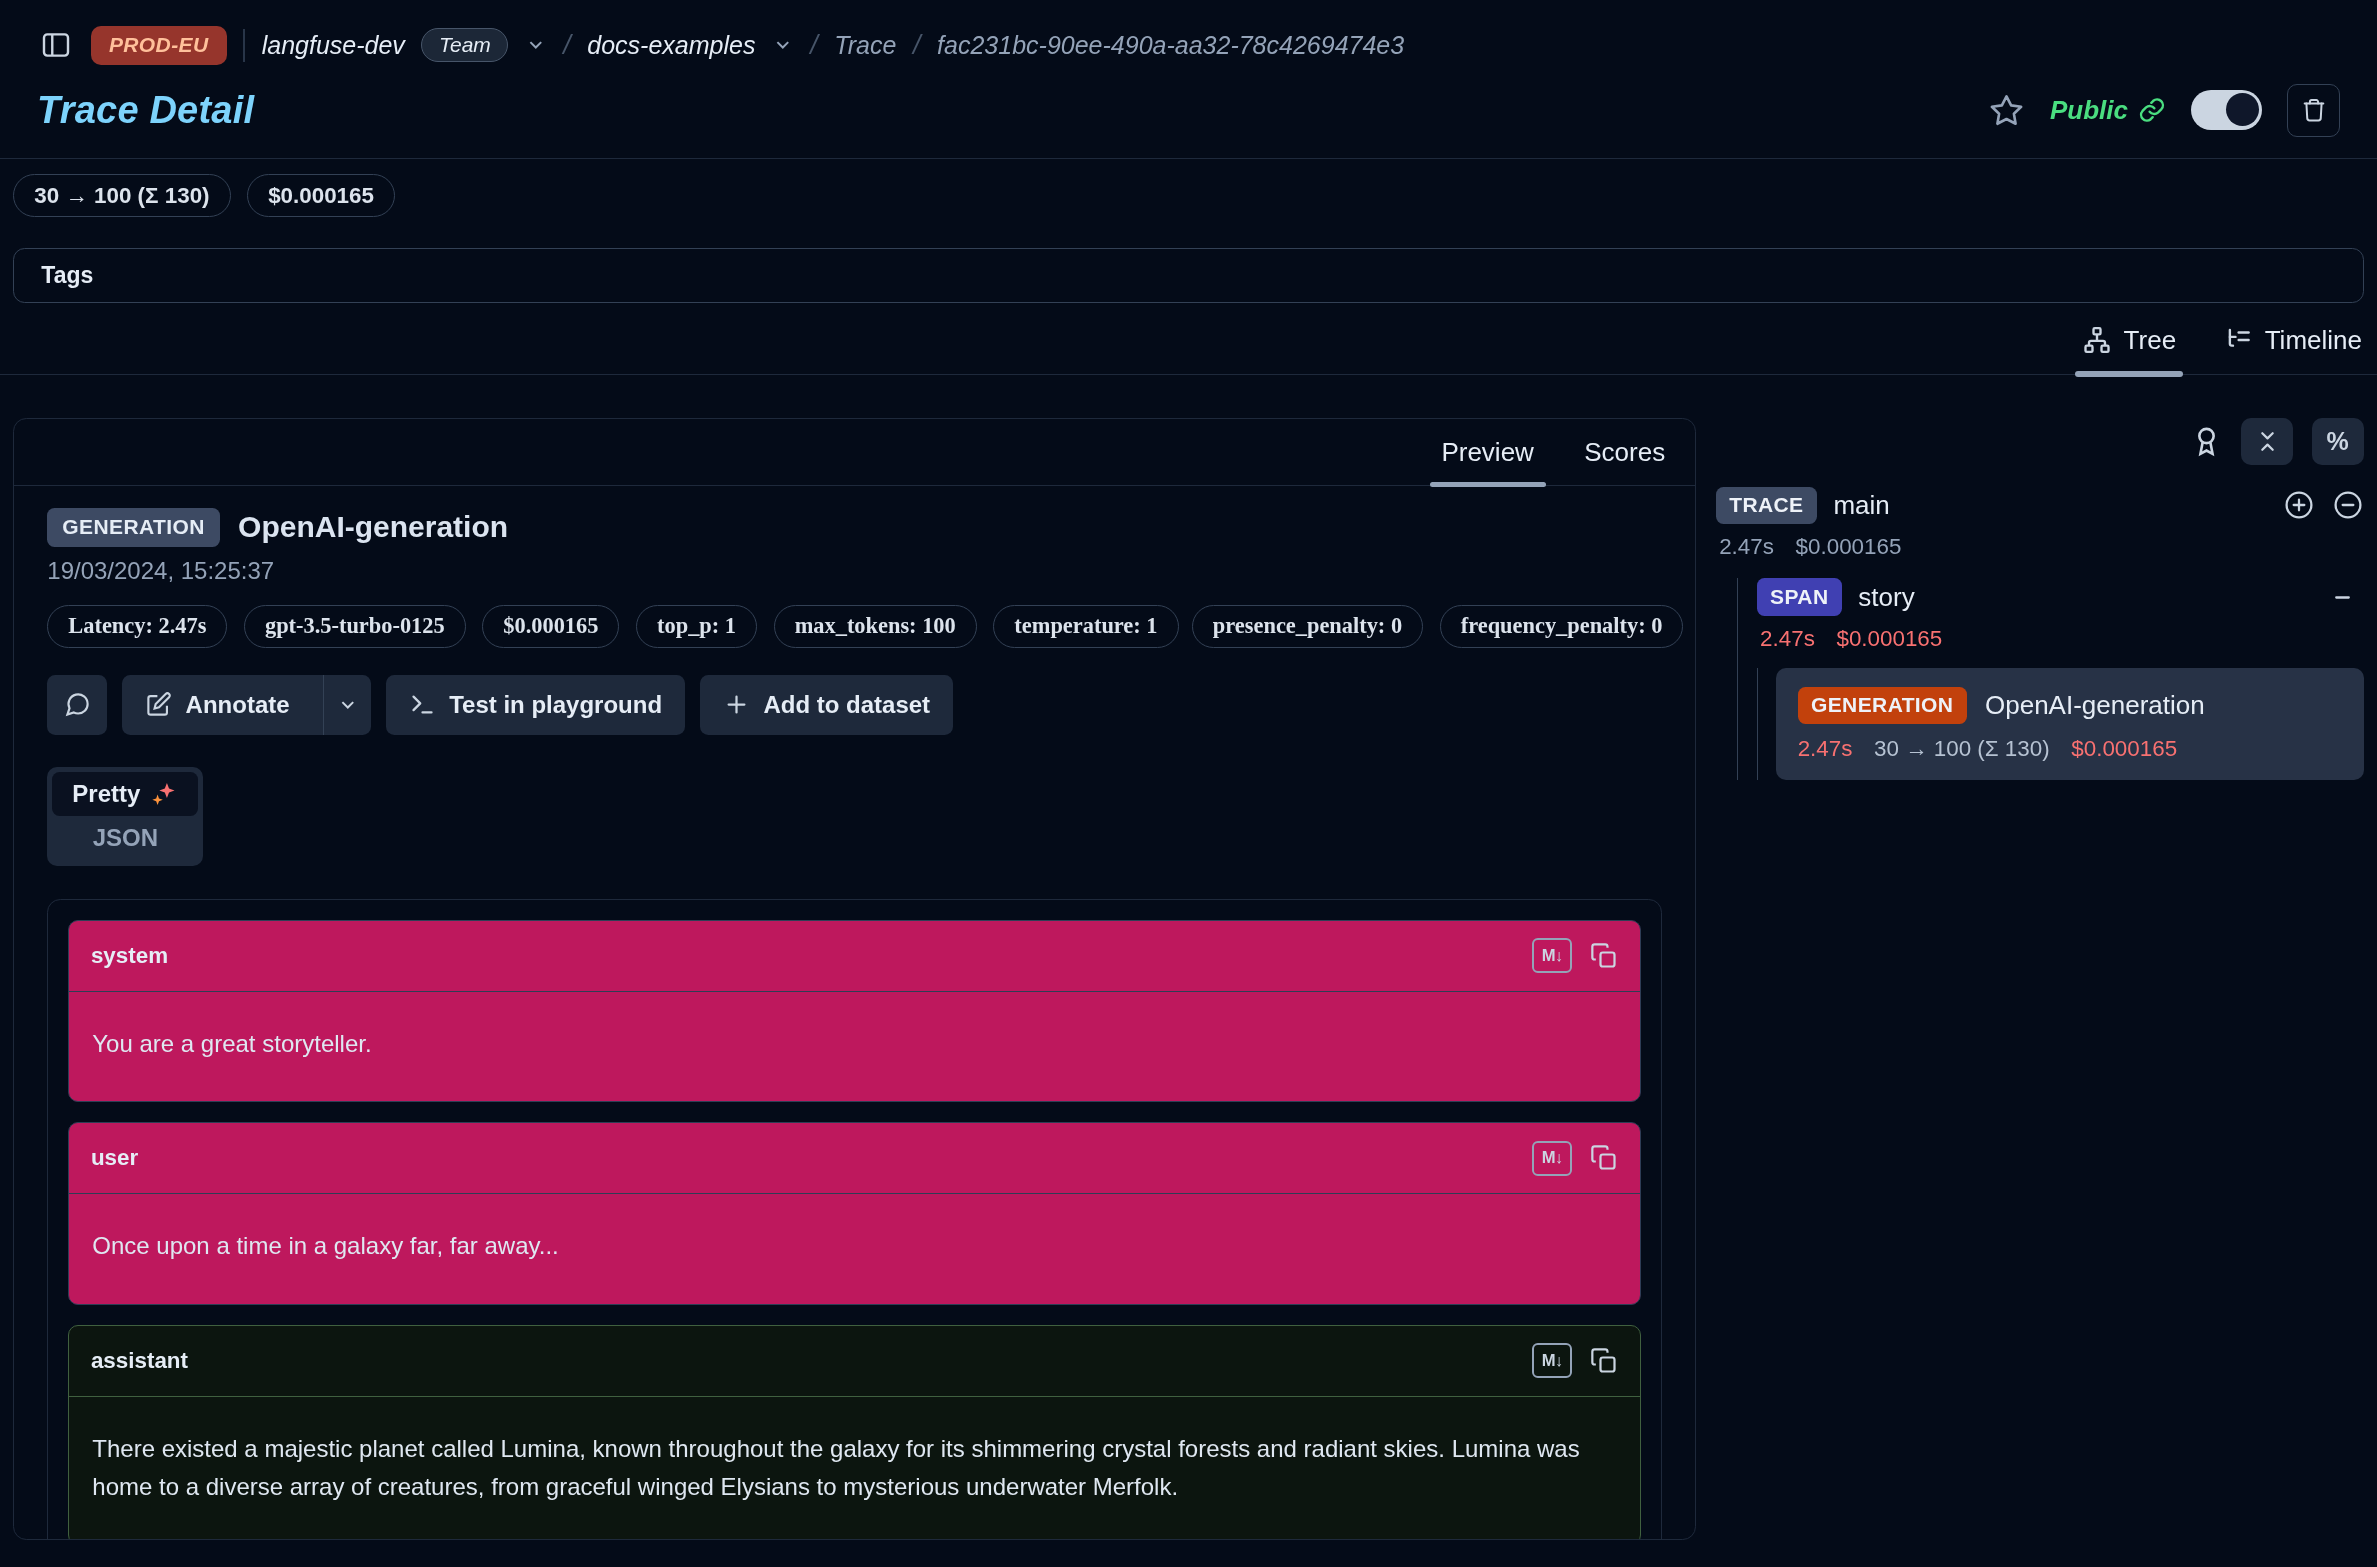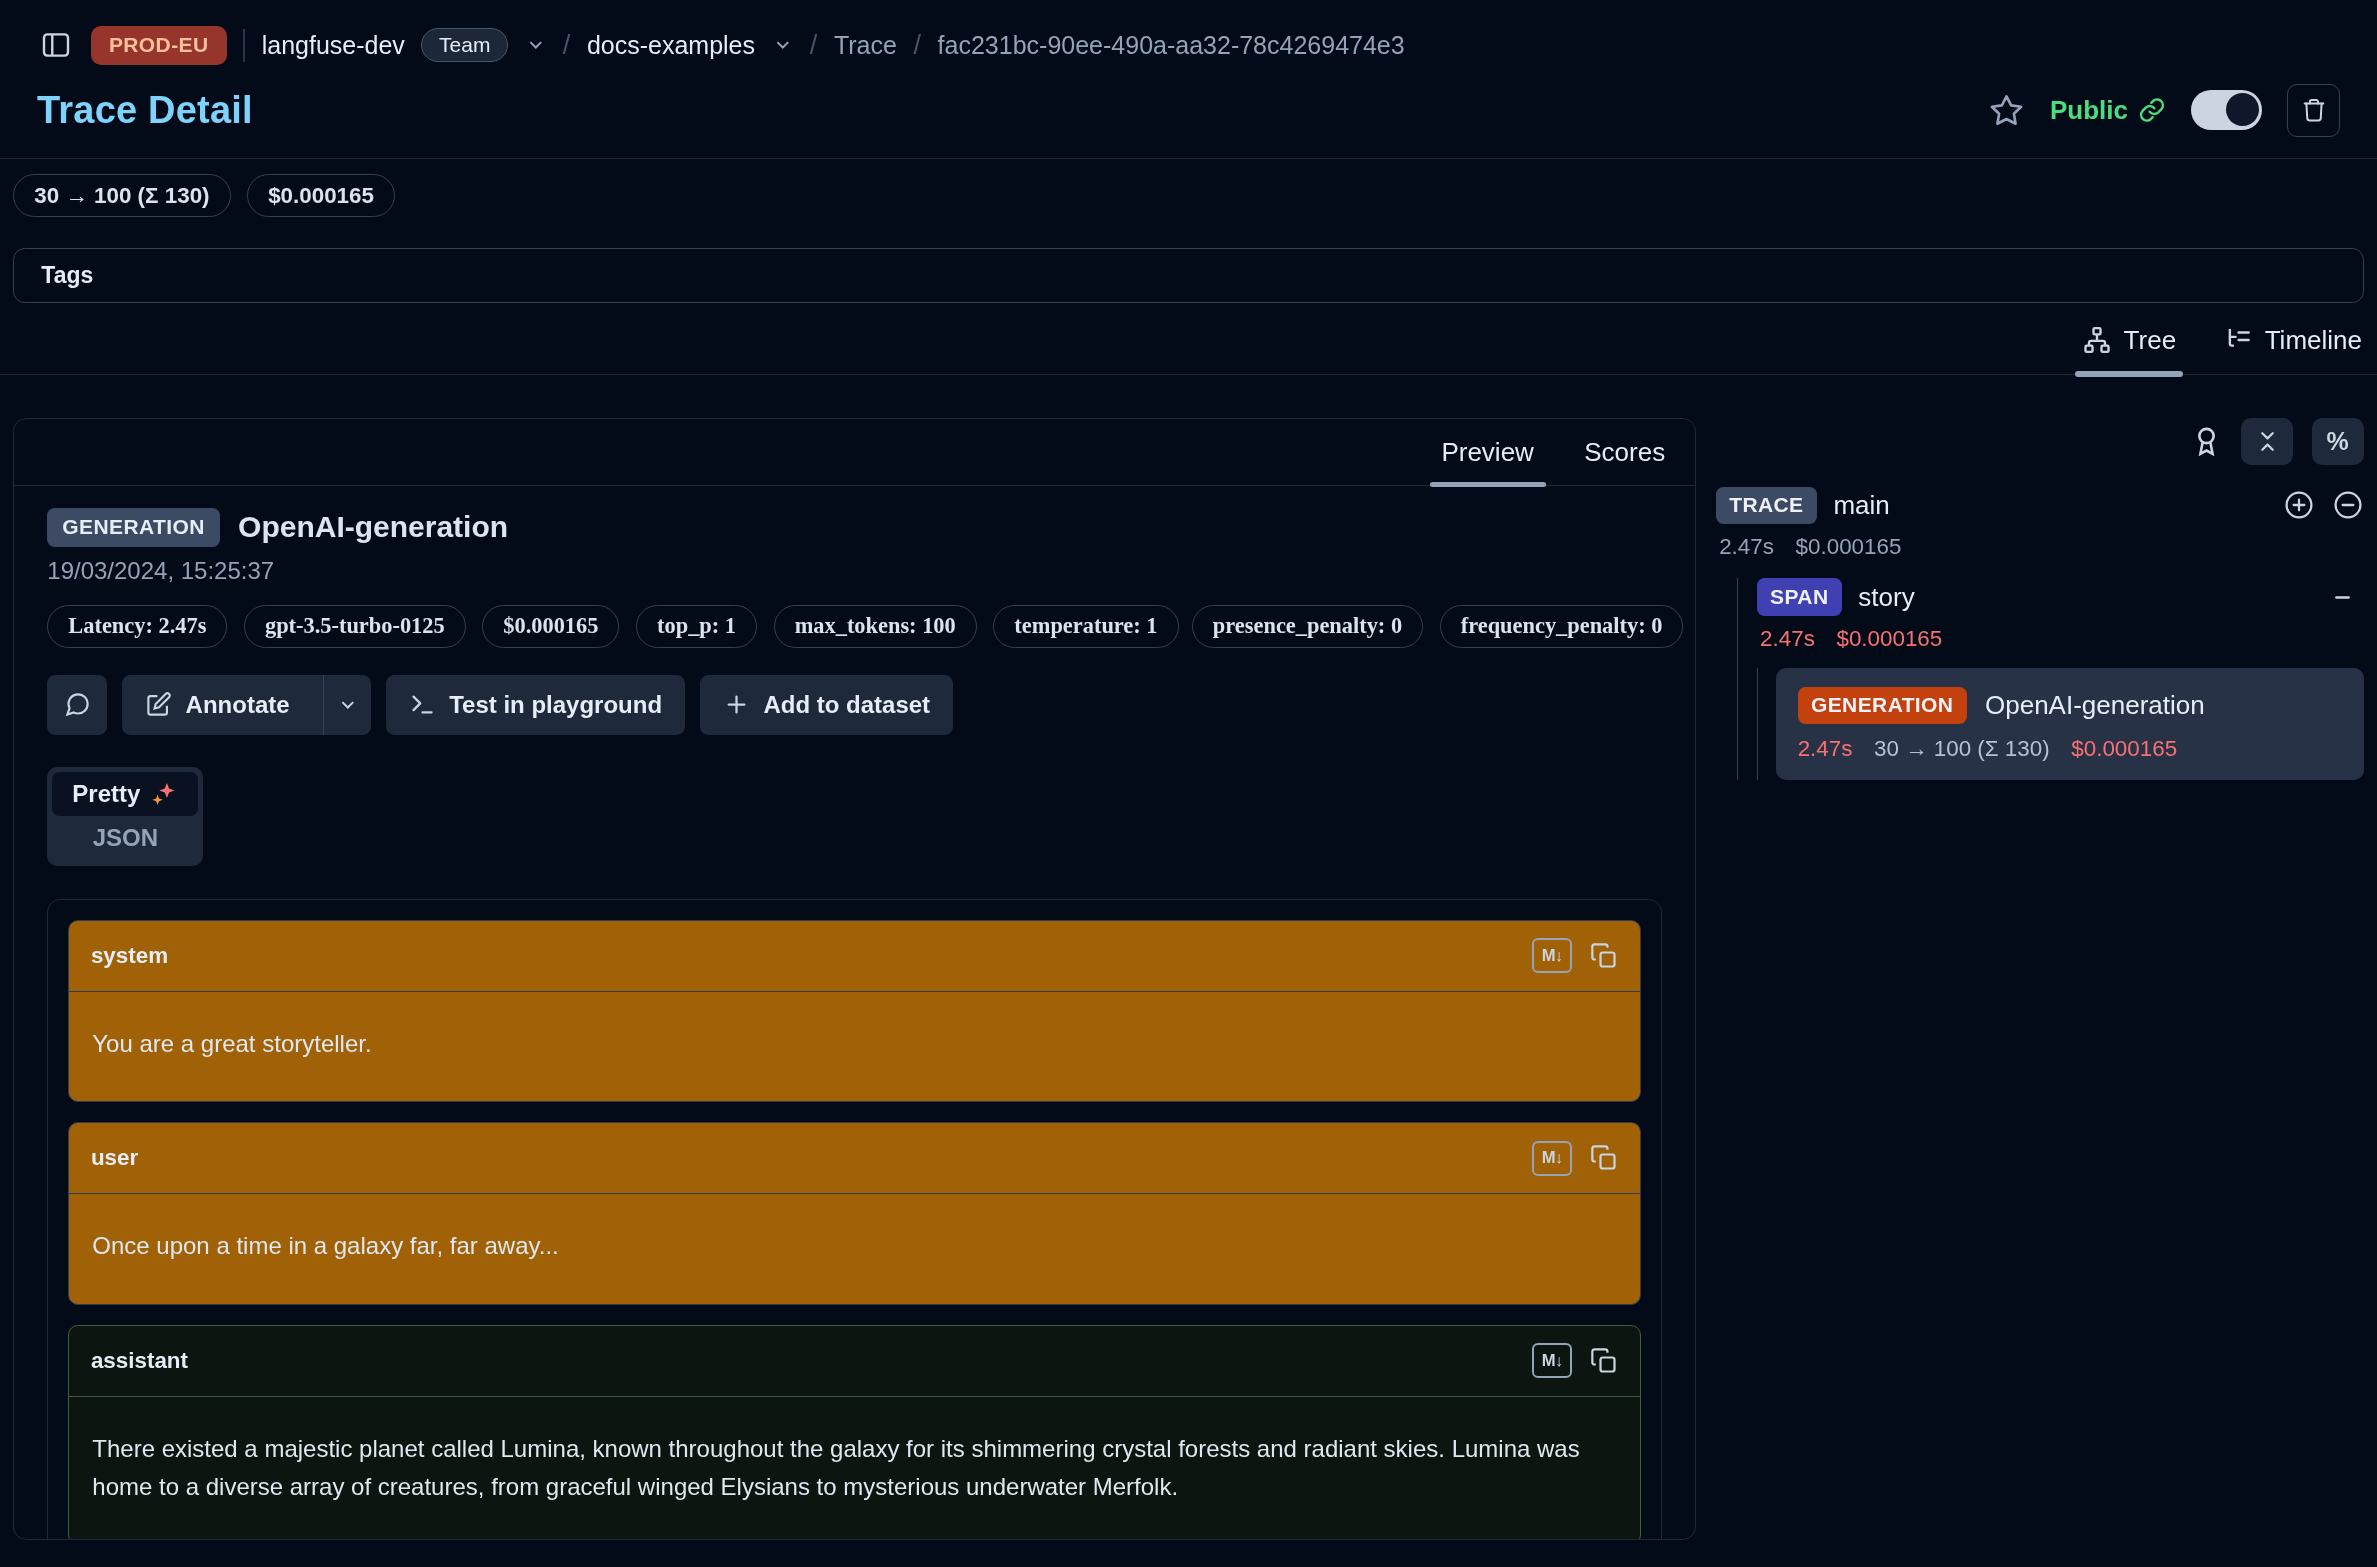--- a/index.html
+++ b/index.html
@@ -4,21 +4,21 @@
 <style>
   * { margin:0; padding:0; box-sizing:border-box; }
   html,body { width:2377px; height:1568px; overflow:hidden; }
   body {
     background:#040b18; color:#e6edf6;
     font-family:"Liberation Sans","DejaVu Sans",sans-serif;
   }
   svg { display:block; }
 
   
-  .topbar { padding:21.6px 37px 0 37px; border-bottom:0.8px solid #1e293b; }
+  .topbar { padding:21.6px 37px 0 37px; border-bottom:0.8px solid #1e293b;font-style:italic; }
   .crumb-row { display:flex; align-items:center; gap:16.6px; height:47px; }
   .panel-btn { width:37px; height:37px; display:flex; align-items:center; justify-content:center; color:#cbd5e1; cursor:pointer; }
   .panel-btn svg { width:32px; height:32px; }
   .env-badge { background:#96352c; color:#ffc09b; font-size:21px; font-weight:700; letter-spacing:0.4px; padding:7.5px 18.3px; border-radius:10px; }
   .vdiv { width:1.7px; height:33px; background:#283548; }
   .crumb-name { font-size:25px; font-weight:500; color:#e6edf6; }
   .team-pill { background:#1c2737; border:1.2px solid #475569; border-radius:830px; padding:4.2px 16.6px; font-size:21px; color:#e6edf6; }
   .chev { color:#94a3b8; }
   .chev svg { width:21.6px; height:21.6px; }
   .slash { color:#475569; font-size:27px; font-weight:300; }
@@ -71,21 +71,21 @@
   .split .drop-part { display:flex; align-items:center; justify-content:center; width:48px; height:100%; border-left:1.2px solid #334155; }
   .split .drop-part svg { width:21.6px; height:21.6px; }
 
   .fmt-toggle { margin-top:32px; display:inline-flex; align-items:center; background:#1e293b; border-radius:10px; padding:5px;flex-direction:column; }
   .fmt-opt { display:flex; align-items:center; gap:10px; font-size:24px; font-weight:600; padding:8.3px 20px; border-radius:7.5px; cursor:pointer; }
   .fmt-opt.active { background:#0a1120; color:#e6edf6; }
   .fmt-opt.inactive { color:#94a3b8; }
   .fmt-opt svg { width:28px; height:28px; }
 
   .io-box { margin-top:33px; border:1.2px solid #1e293b; border-radius:13.3px; padding:20px; }
-  .msg-card { border:1.2px solid #2e3d55; border-radius:10px; margin-bottom:20px; background:#a16207; }
+  .msg-card { border:1.2px solid #2e3d55; border-radius:10px; margin-bottom:20px; background:#be185d; }
   .msg-card:last-child { margin-bottom:0; }
   .msg-head { display:flex; align-items:center; justify-content:space-between; height:71px; padding:0 21.6px; border-bottom:1.2px solid #2e3d55; }
   .msg-role { font-size:22.4px; font-weight:600; color:#e6edf6; }
   .msg-icons { display:flex; align-items:center; gap:18.3px; color:#cbd5e1; }
   .md-icon { width:40px; height:35px; border:2.1px solid #94a3b8; border-radius:5.8px; display:flex; align-items:center; justify-content:center; font-size:16.6px; font-weight:700; letter-spacing:-0.8px; cursor:pointer; }
   .copy-icon { cursor:pointer; }
   .copy-icon svg { width:28px; height:28px; }
   .msg-body { padding:33px 23px 38px 23px; font-size:24px; line-height:1.6; color:#dfe7f1; }
   .msg-card.assistant { border-color:#40603f; background:#0c150f; }
   .msg-card.assistant .msg-head { border-bottom-color:#40603f; }

